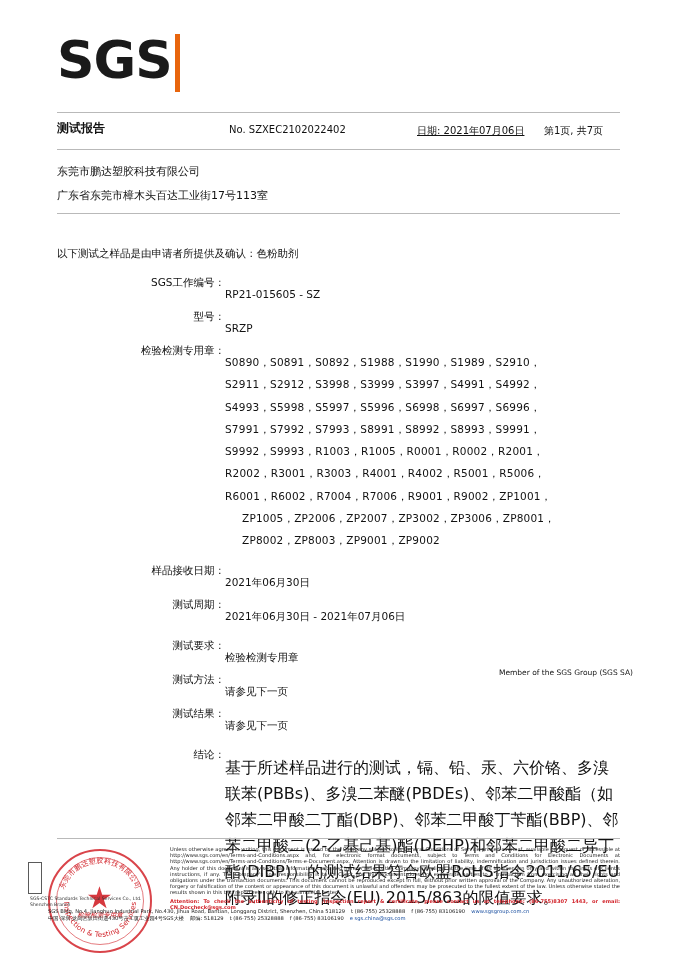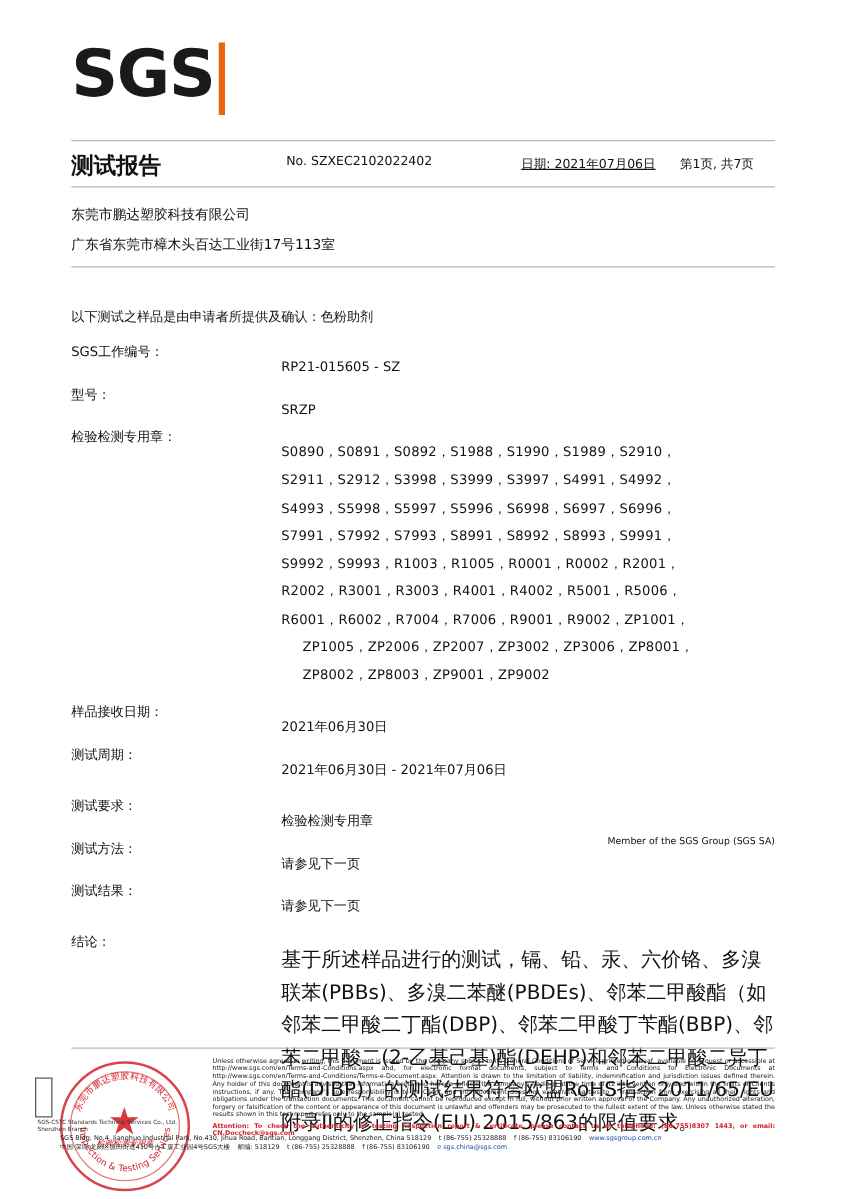--- a/index.html
+++ b/index.html
@@ -62,21 +62,21 @@
     position: absolute;
     left: 57px;
     top: 120px;
     width: 563px;
     height: 26px;
   }
   .doc-title {
     position: absolute;
     left: 0;
     top: 0;
-    font-size: 18px;
+    font-size: 12px;
     font-weight: bold;
     color: #111;
   }
   .doc-no {
     position: absolute;
     left: 172px;
     top: 4px;
     font-size: 10px;
     color: #111;
   }
@@ -147,20 +147,21 @@
     align-items: flex-start;
     margin-bottom: 0;
   }
   .kv-key {
     width: 168px;
     flex: 0 0 168px;
     font-size: 10.5px;
     line-height: 22px;
     color: #111;
     white-space: nowrap;
+    text-align: right;
   }
   .kv-val {
     flex: 1 1 auto;
     font-size: 10.5px;
     line-height: 22px;
     color: #111;
     margin-top: 12px;
   }
 
   
@@ -272,21 +273,21 @@
     font-size: 5.2px;
     line-height: 7.4px;
     color: #1a1a1a;
   }
   .addr-block .row { display: block; white-space: nowrap; }
   .addr-block .sep { display: inline-block; width: 6px; }
   .addr-block .w { color: #1a4fa0; }
 
   .member {
     position: absolute;
-    right: 57px;
+    right: 44px;
     bottom: 10px;
     font-size: 7.5px;
     color: #111;
   }
 
   .sgs-badge {
     position: absolute;
     left: 28px;
     top: 862px;
     width: 118px;

